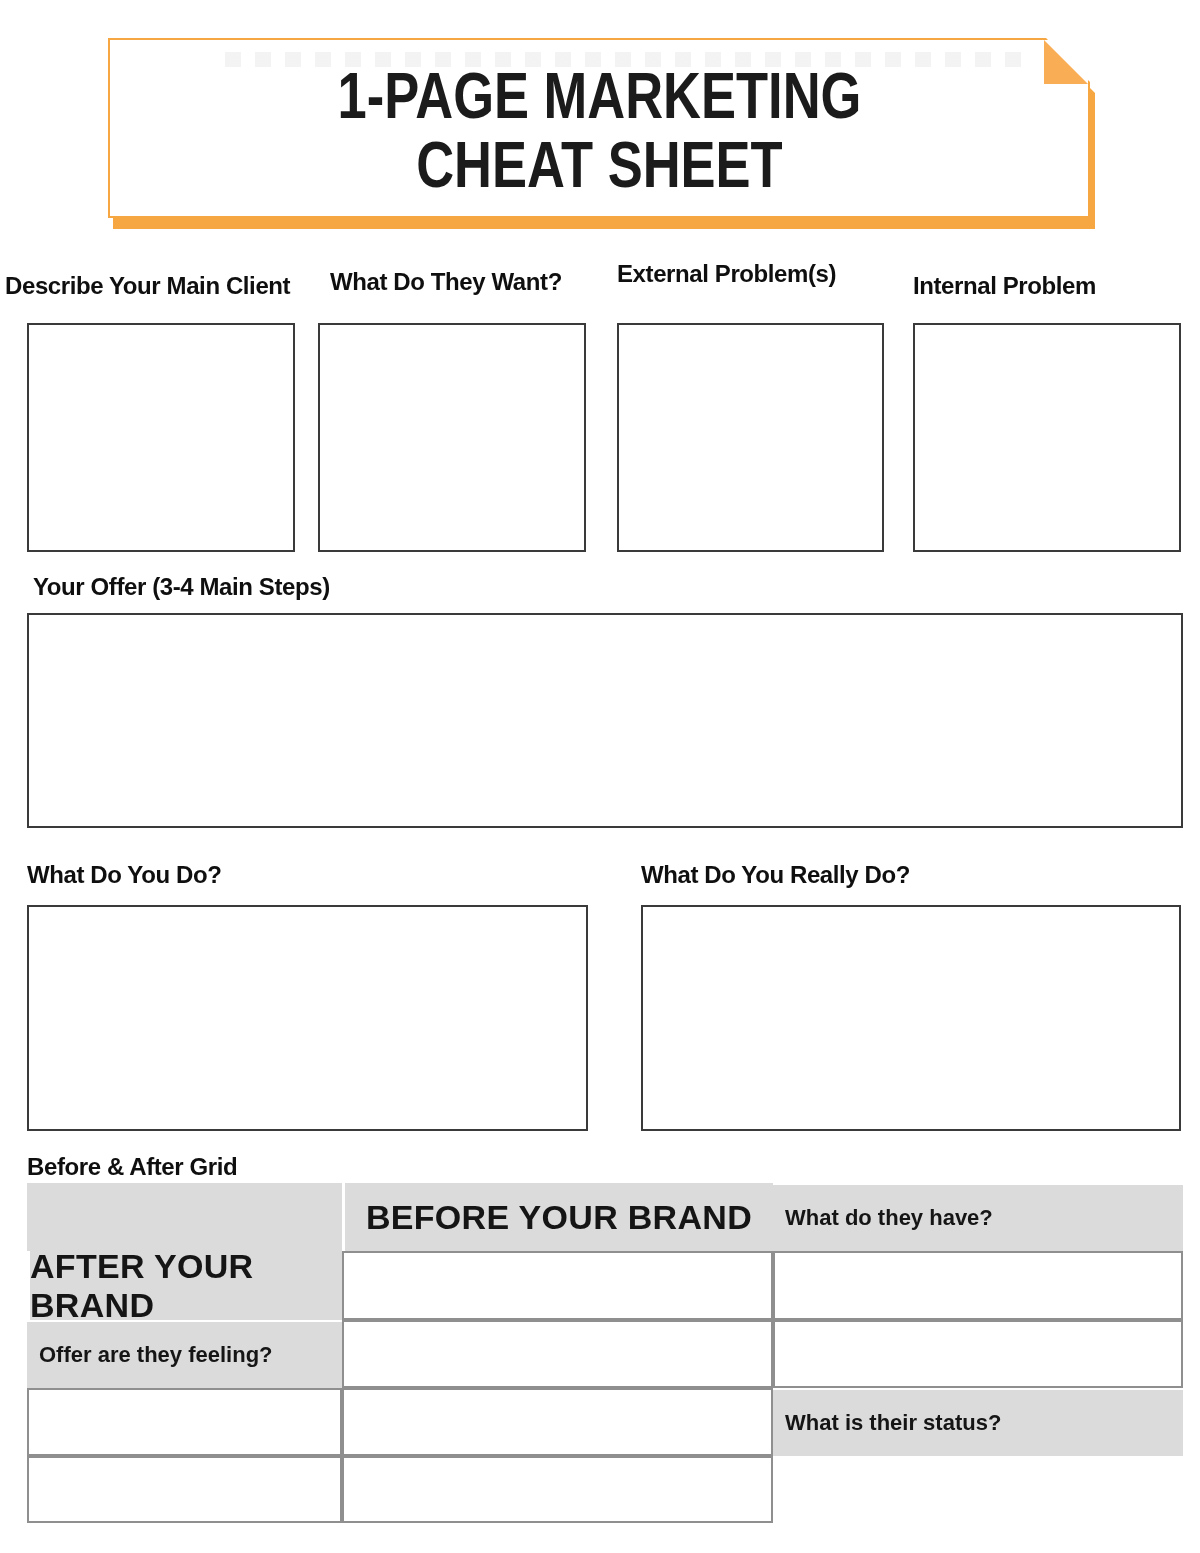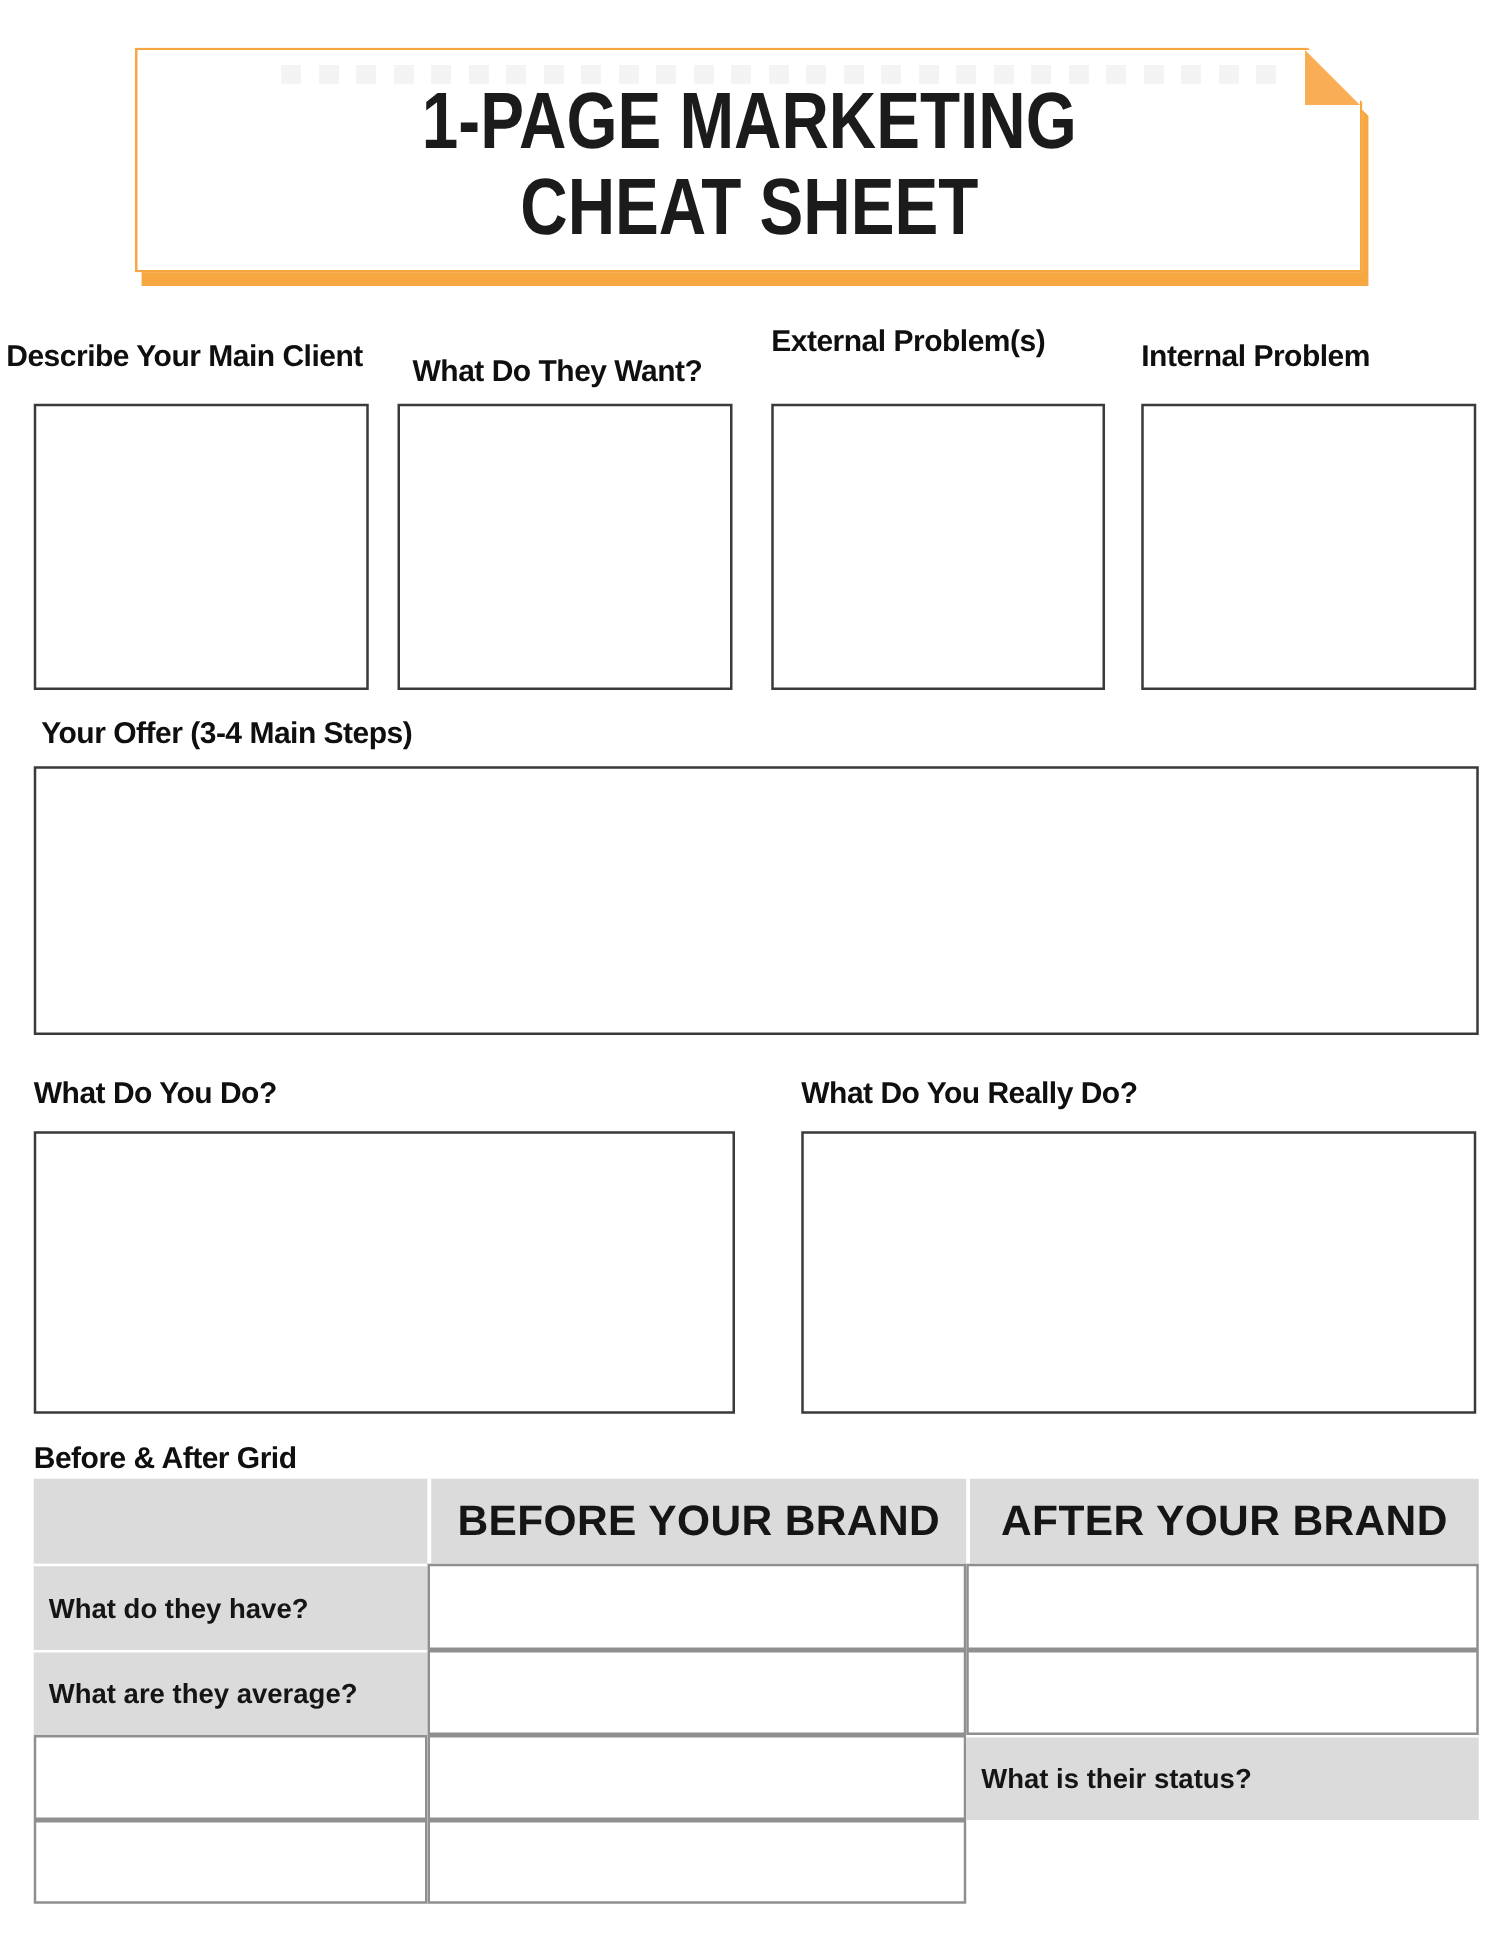--- a/index.html
+++ b/index.html
@@ -51,21 +51,21 @@
     white-space:nowrap;
   }
 
   
   .slabel{
     position:absolute;
     font-size:24px;font-weight:bold;letter-spacing:-0.4px;
     color:#0f0f0f;white-space:nowrap;
   }
   .l1{left:5px;top:272px;}
-  .l2{left:330px;top:284px;}
+  .l2{left:330px;top:268px;}
   .l3{left:617px;top:260px;}
   .l4{left:913px;top:272px;}
   .l-offer{left:33px;top:573px;}
   .l-wdyd{left:27px;top:861px;}
   .l-wdyrd{left:641px;top:861px;}
   .l-ba{left:27px;top:1153px;}
 
   
   .fbox{
     position:absolute;
@@ -141,27 +141,27 @@
   <div class="slabel l-wdyd">What Do You Do?</div>
   <div class="slabel l-wdyrd">What Do You Really Do?</div>
   <div class="fbox b-wdyd"></div>
   <div class="fbox b-wdyrd"></div>
 
   <div class="slabel l-ba">Before &amp; After Grid</div>
 
   <div class="ba-table">
     <div class="cell corner"></div>
     <div class="cell head">BEFORE YOUR BRAND</div>
+    <div class="cell rowlabel">What do they have?</div>
+
     <div class="cell head">AFTER YOUR BRAND</div>
-
-    <div class="cell rowlabel">What do they have?</div>
     <div class="cell input"></div>
     <div class="cell input"></div>
 
-    <div class="cell rowlabel">What are they average?</div>
+    <div class="cell rowlabel">Offer are they feeling?</div>
     <div class="cell input"></div>
     <div class="cell input"></div>
 
     <div class="cell input"></div>
     <div class="cell input"></div>
 
     <div class="cell rowlabel">What is their status?</div>
     <div class="cell input"></div>
     <div class="cell input"></div>
   </div>

